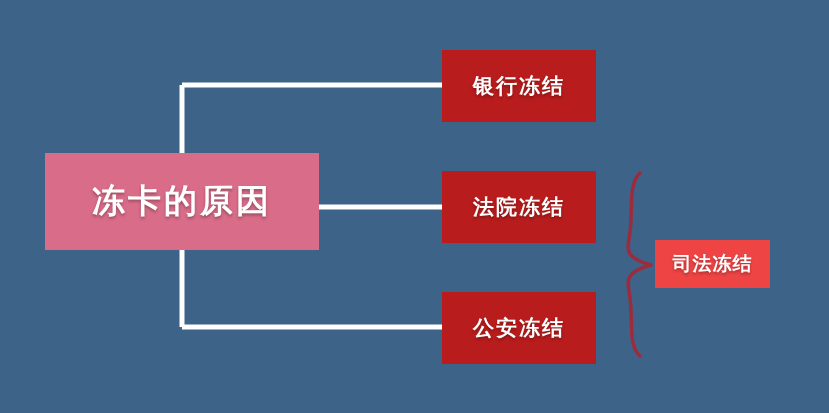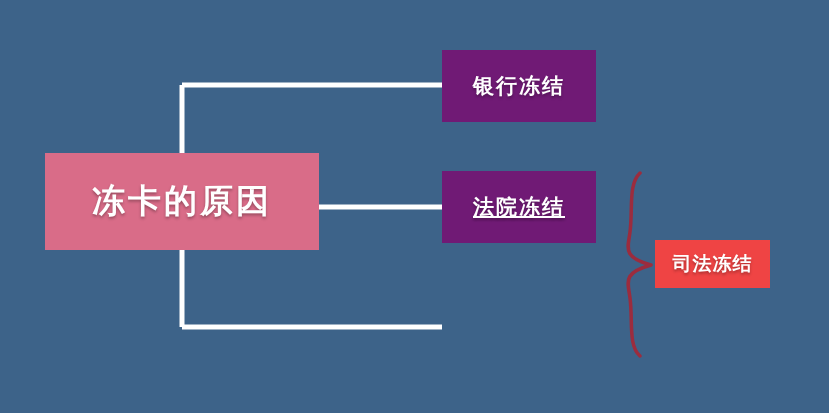--- a/index.html
+++ b/index.html
@@ -42,25 +42,25 @@
     width: 274px;
     height: 97px;
     background: #d96c88;
     font-size: 33px;
     letter-spacing: 3px;
   }
   .node-branch {
     left: 442px;
     width: 154px;
     height: 72px;
-    background: #701a75;
+    background: #b91c1c;
     font-size: 21px;
   }
   .node-branch-1 { top: 50px; }
-  .node-branch-2 { top: 171px; text-decoration: underline; }
+  .node-branch-2 { top: 171px; }
   .node-branch-3 { top: 292px; }
   .node-group {
     left: 655px;
     top: 240px;
     width: 115px;
     height: 48px;
     background: #ef4444;
     font-size: 19px;
     letter-spacing: 1px;
   }
@@ -92,18 +92,21 @@
   </div>
 
   <div class="node node-branch node-branch-1">
     <span>银行冻结</span>
   </div>
 
   <div class="node node-branch node-branch-2">
     <span>法院冻结</span>
   </div>
 
+  <div class="node node-branch node-branch-3">
+    <span>公安冻结</span>
+  </div>
 
   <div class="node node-group">
     <span>司法冻结</span>
   </div>
 
 </div>
 
 </body></html>

